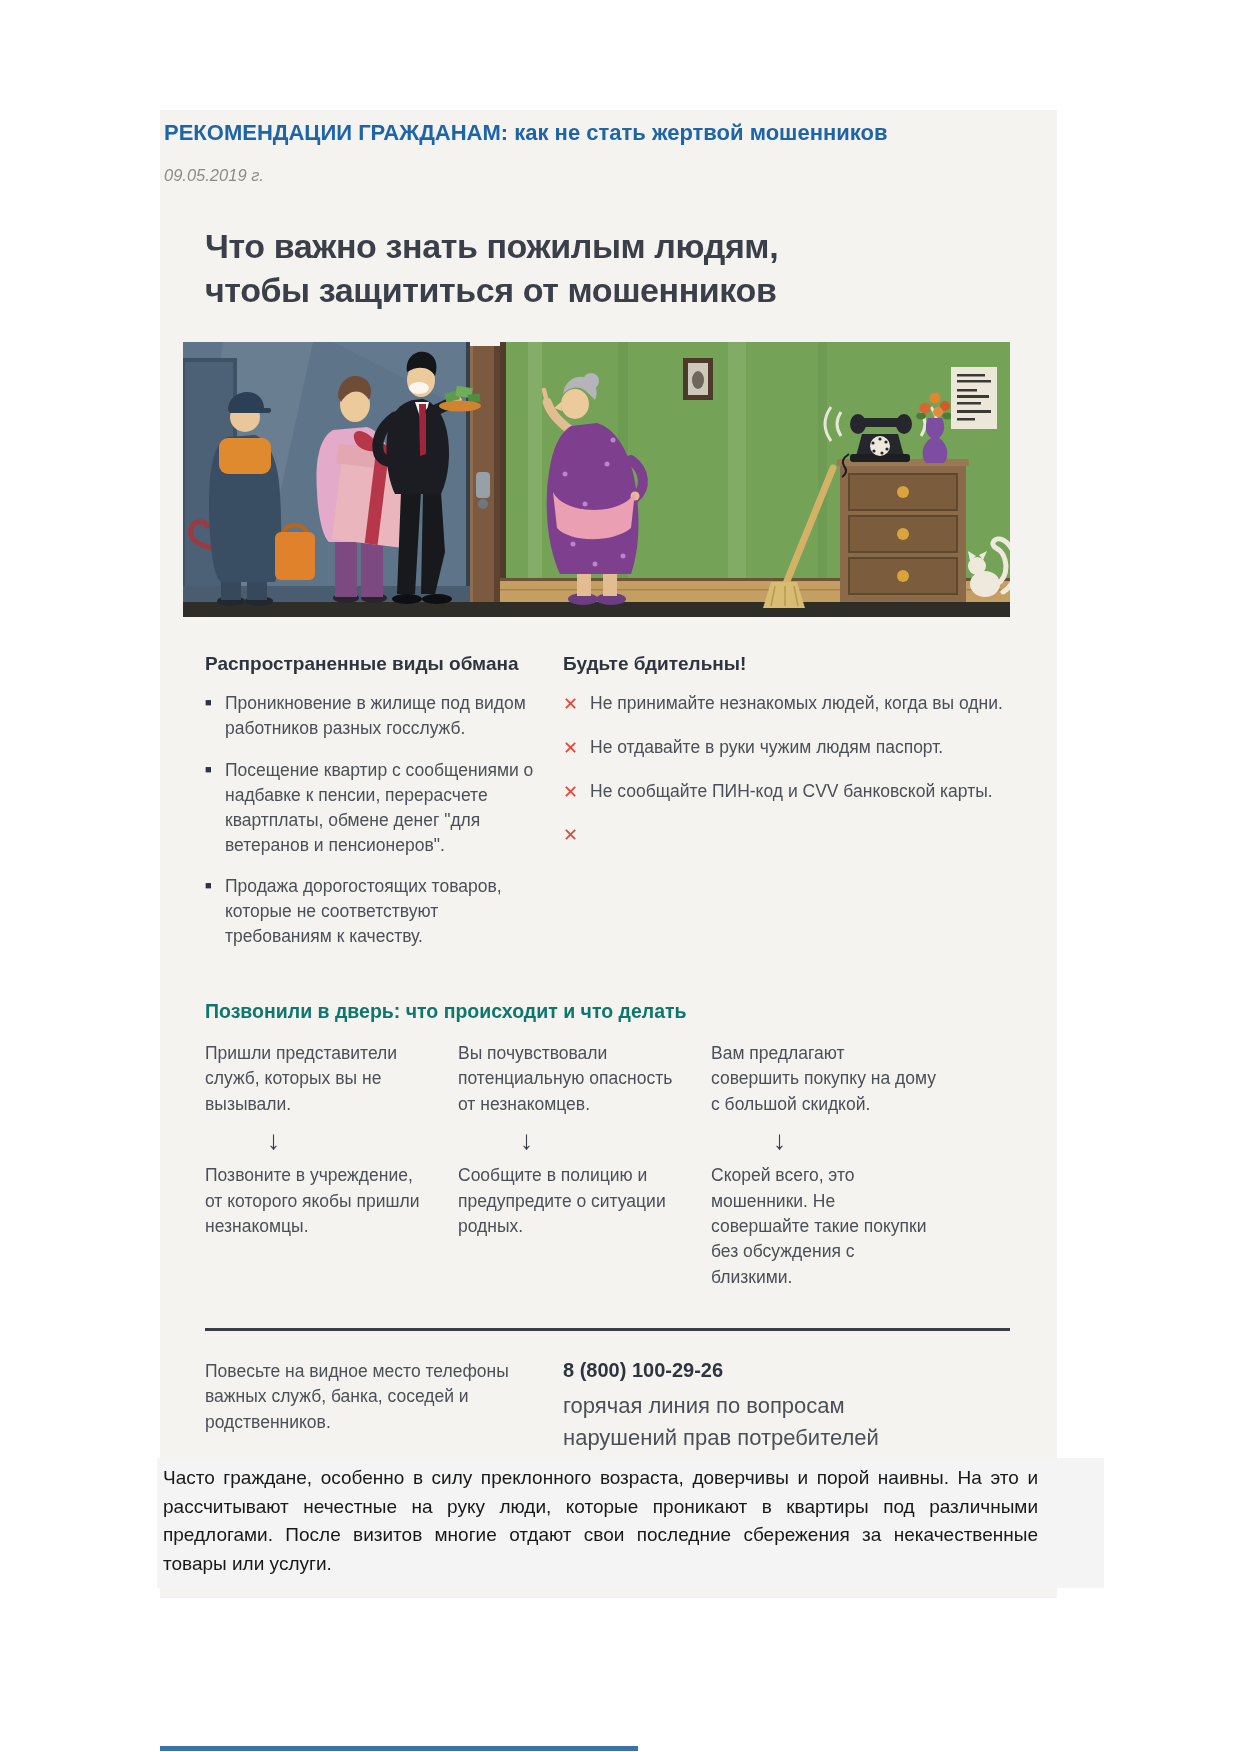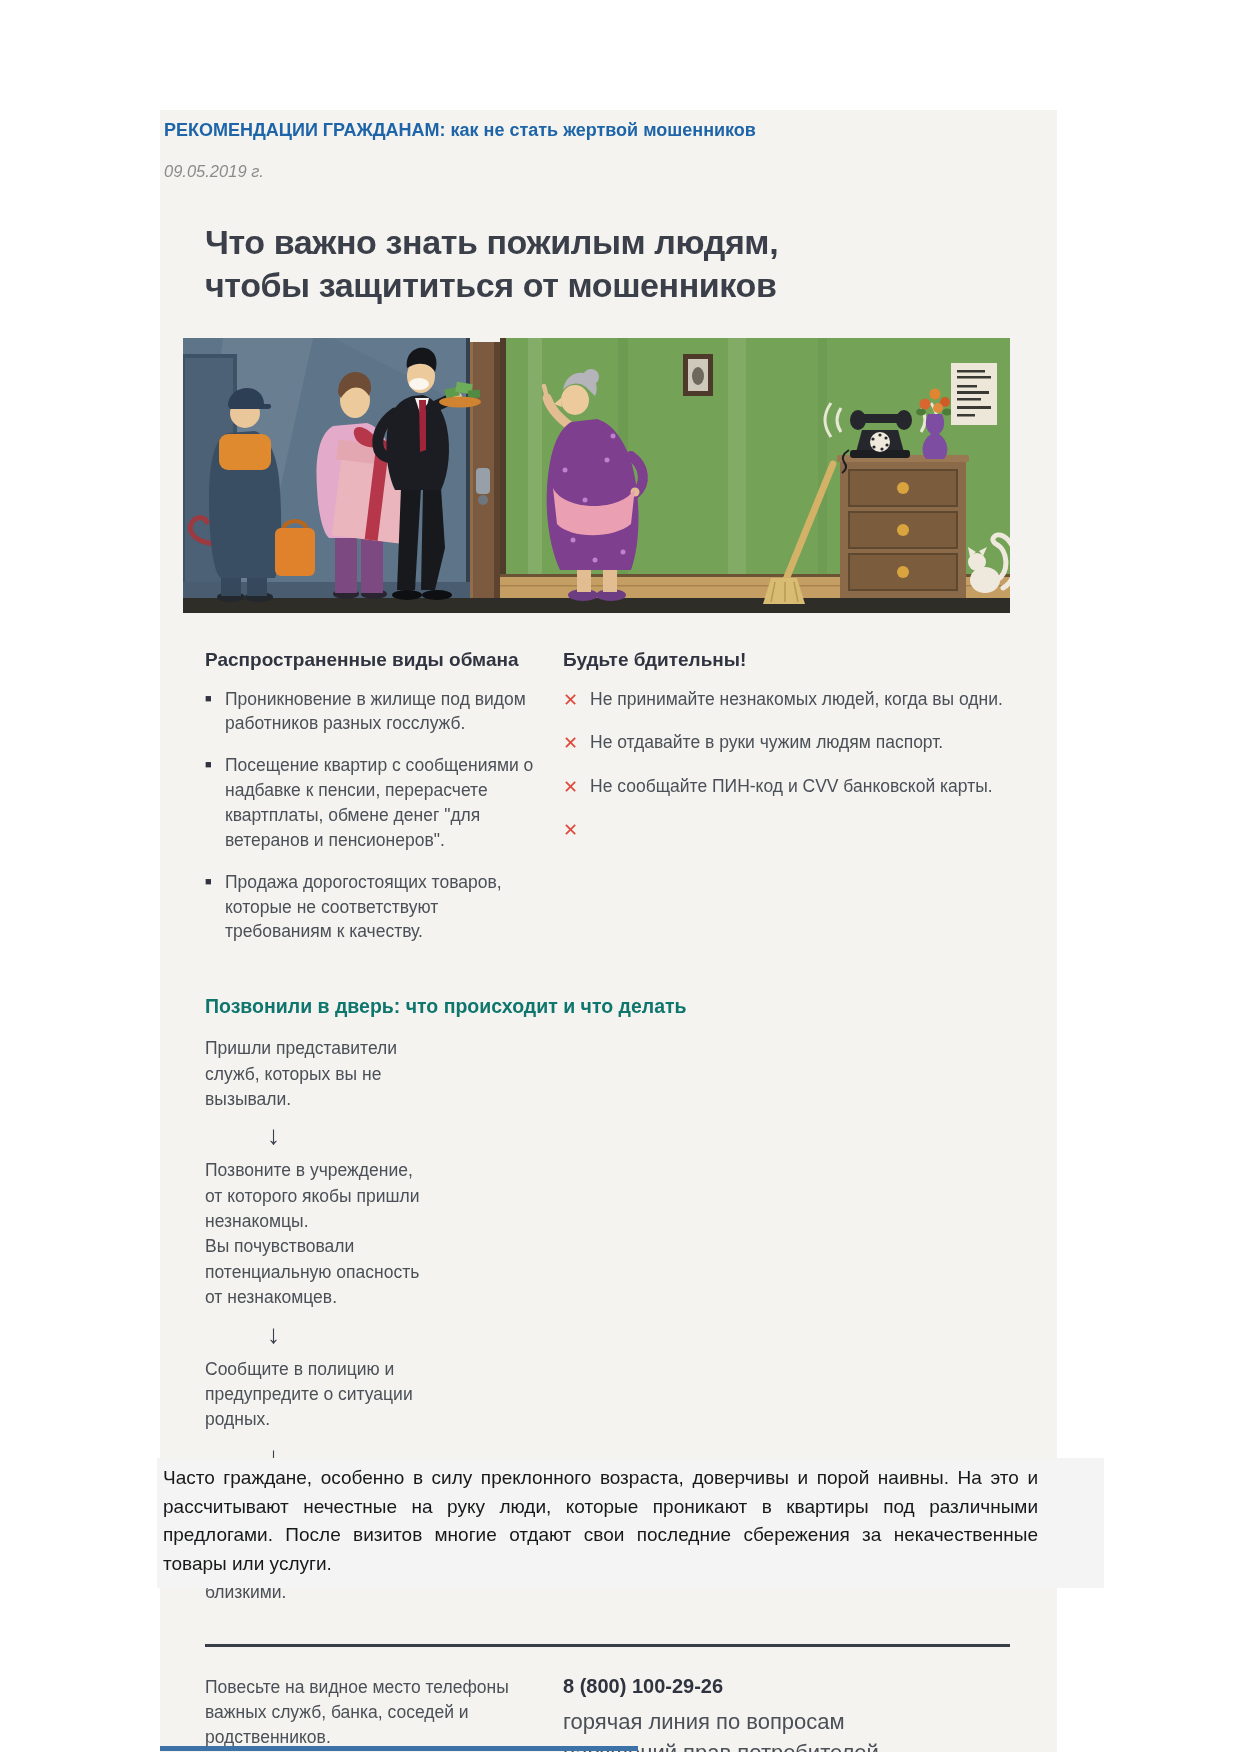--- a/index.html
+++ b/index.html
@@ -7,21 +7,21 @@
     width:1240px;height:1752px;position:relative;background:#ffffff;
     font-family:"Liberation Sans","DejaVu Sans",sans-serif;
     -webkit-font-smoothing:antialiased;
   }
   .content-wrap{
     position:absolute;left:160px;top:110px;width:897px;
     background:#f4f3ef;padding-bottom:26px;
   }
   .page-title{
     margin:0;padding:10px 18px 0 4px;
-    font-size:18px;font-weight:bold;color:#1d64a8;line-height:1.2;
+    font-size:22px;font-weight:bold;color:#1d64a8;line-height:1.2;
   }
   .page-date{
     margin:20px 0 0 4px;font-style:italic;color:#8b8b8b;font-size:16.5px;
   }
   .info-title{
     margin:40px 24px 0 45px;
     font-size:34px;font-weight:bold;color:#3a3f49;line-height:1.28;
     letter-spacing:-0.4px;
   }
   .illustration{display:block;margin:30px 0 0 23px;}
@@ -30,21 +30,21 @@
   .col-right{flex:1;}
   .sec-heading{
     font-size:19px;font-weight:bold;color:#2f3440;margin:0 0 16px 0;
   }
   .item{display:flex;margin:0 0 17px 0;font-size:17.5px;color:#4b5058;line-height:1.42;}
   .bullet{flex:none;width:20px;font-size:11px;color:#2f3440;padding-top:4px;}
   .xmark{flex:none;width:27px;font-size:18px;font-weight:bold;color:#e04a3d;padding-top:1px;}
   .door-heading{
     margin:34px 24px 0 45px;font-size:19.5px;font-weight:bold;color:#0f766e;
   }
-  .door-grid{display:flex;margin:18px 24px 0 45px;flex-direction:column;}
+  .door-grid{display:flex;margin:18px 24px 0 45px;}
   .door-col{width:225px;margin-right:28px;flex:none;}
   .door-text{font-size:17.5px;color:#4b5058;line-height:1.45;}
   .arrow{font-size:26px;color:#3a404b;margin:10px 0 10px 62px;line-height:1;}
   .divider{height:3px;background:#383d47;margin:38px 47px 0 45px;}
   .foot-cols{display:flex;margin:28px 24px 0 45px;}
   .foot-left{width:330px;margin-right:28px;flex:none;font-size:17.5px;color:#4b5058;line-height:1.45;}
   .foot-right{flex:1;}
   .hotline-num{font-size:20px;font-weight:bold;color:#2f3440;}
   .hotline-desc{margin-top:8px;font-size:22px;color:#4b5058;line-height:1.45;max-width:340px;}
   .police{margin-top:16px;font-size:17.5px;color:#4b5058;}
@@ -316,20 +316,21 @@
         <div class="door-text">Пришли представители служб, которых вы не вызывали.</div>
         <div class="arrow">↓</div>
         <div class="door-text">Позвоните в учреждение, от которого якобы пришли незнакомцы.</div>
       </div>
       <div class="door-col">
         <div class="door-text">Вы почувствовали потенциальную опасность от незнакомцев.</div>
         <div class="arrow">↓</div>
         <div class="door-text">Сообщите в полицию и предупредите о ситуации родных.</div>
       </div>
       <div class="door-col">
+        <div class="door-text">Вам предлагают совершить покупку на дому с большой скидкой.</div>
         <div class="arrow">↓</div>
         <div class="door-text">Скорей всего, это мошенники. Не совершайте такие покупки без обсуждения с близкими.</div>
       </div>
     </div>
 
     <div class="divider"></div>
 
     <div class="foot-cols">
       <div class="foot-left">Повесьте на видное место телефоны важных служб, банка, соседей и родственников.</div>
       <div class="foot-right">

